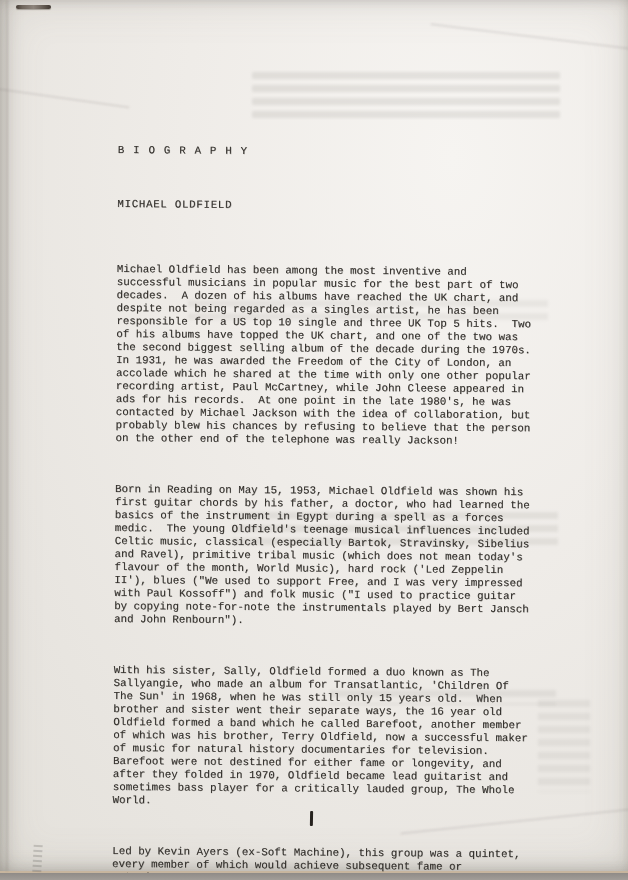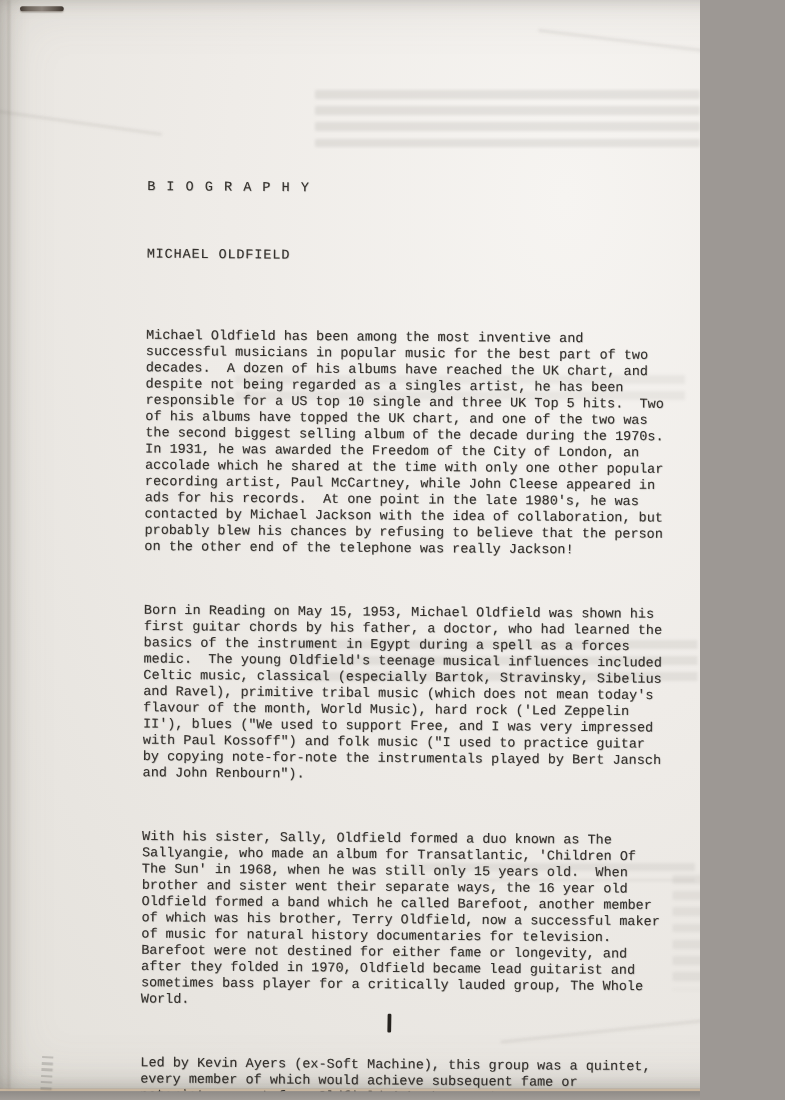--- a/index.html
+++ b/index.html
@@ -1,21 +1,21 @@
 <!DOCTYPE html>
 <html><head>
 <meta charset="utf-8">
 <style>
   html,body{margin:0;padding:0;}
   body{
     width:628px;height:880px;overflow:hidden;
     background:#9d9894;
     font-family:"Liberation Mono","DejaVu Sans Mono",monospace;
   }
-  .photo{position:relative;width:560px;height:880px;overflow:hidden;}
+  .photo{position:relative;width:628px;height:880px;overflow:hidden;}
   .paper{
     position:absolute;left:0;top:0;width:628px;height:871px;
     background:
       radial-gradient(ellipse at 72% 18%, #f6f4f1 0%, #efece8 42%, #e8e5e0 78%, #e4e1db 100%);
     box-shadow:
       inset 0 0 46px rgba(120,110,100,0.16),
       inset 14px 0 20px -12px rgba(95,90,82,0.38),
       inset -7px 0 16px -9px rgba(120,110,100,0.28),
       inset 0 -12px 20px -12px rgba(100,95,88,0.32),
       inset 0 10px 16px -12px rgba(110,105,98,0.25);

